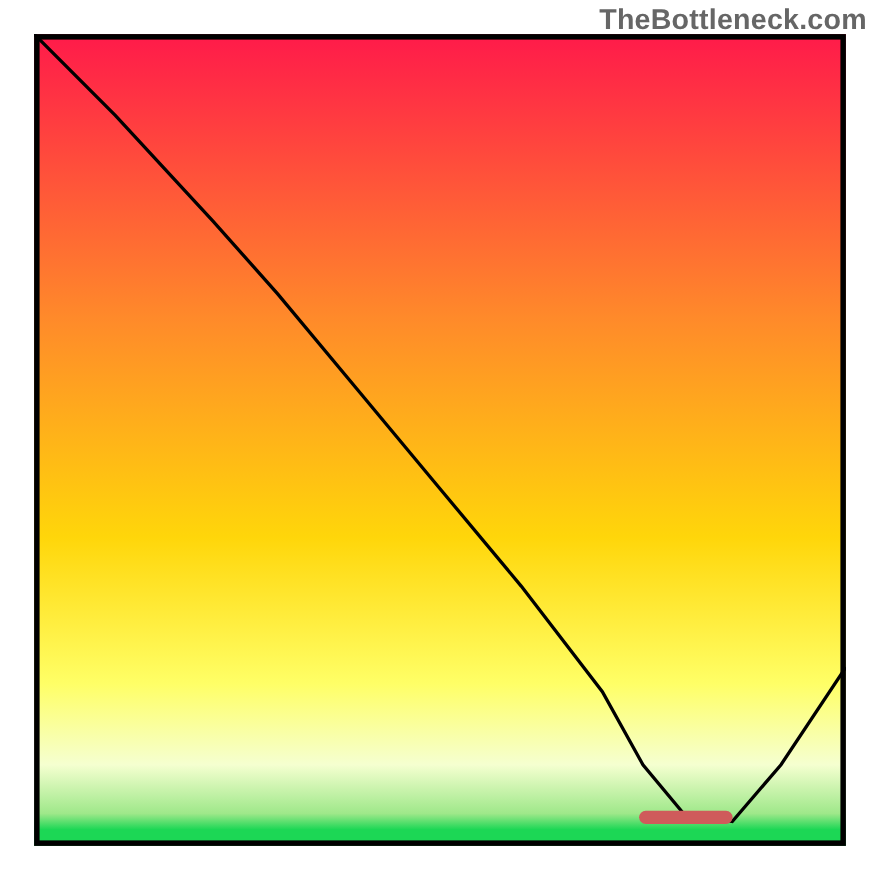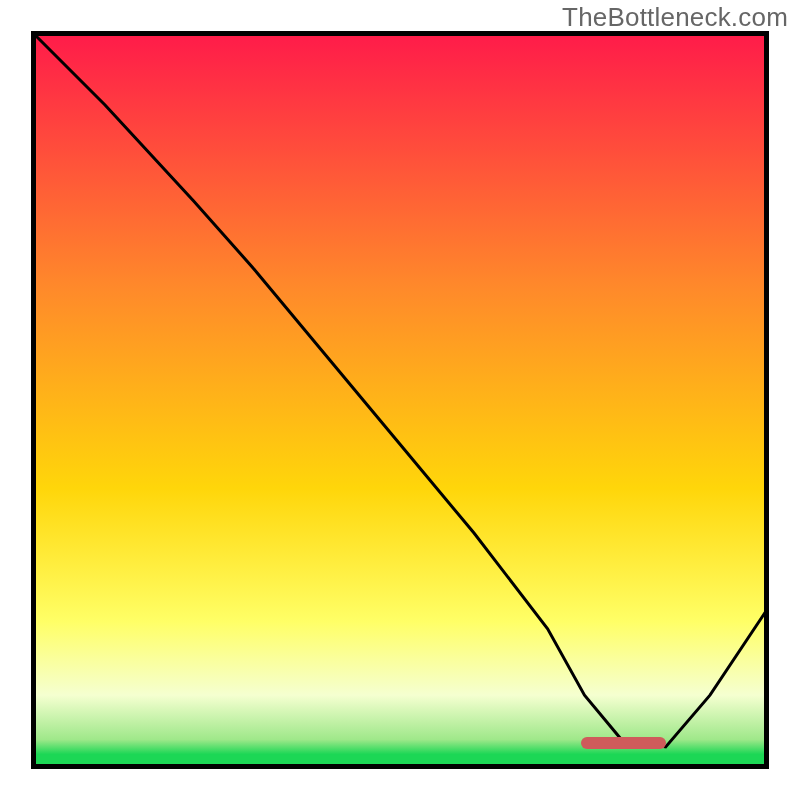--- a/index.html
+++ b/index.html
@@ -14,21 +14,21 @@
   .container {
     position: relative;
     width: 800px;
     height: 800px;
   }
   .watermark {
     position: absolute;
     top: 2px;
     right: 12px;
     font-size: 26px;
-    font-weight: 400;
+    font-weight: 700;
     color: #666666;
     letter-spacing: 0.2px;
   }
   .plot-frame {
     position: absolute;
     left: 31px;
     top: 31px;
     width: 738px;
     height: 738px;
     box-sizing: border-box;

